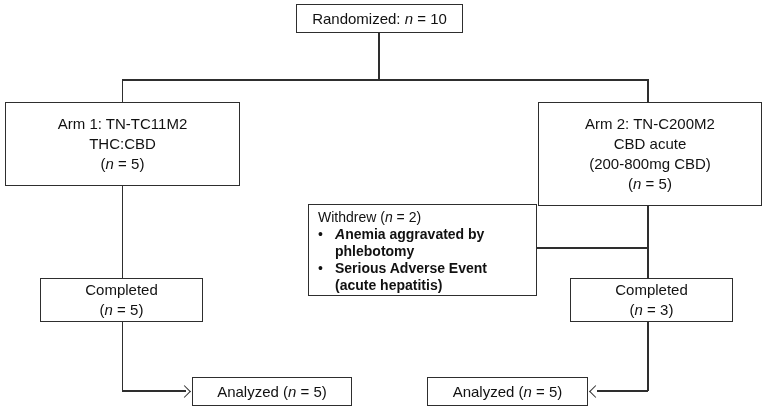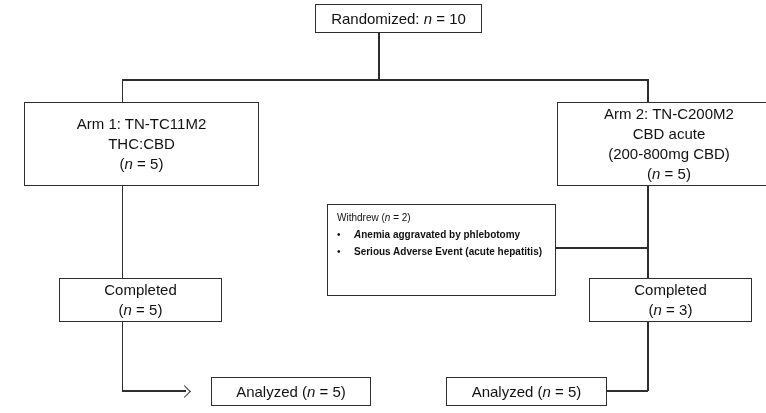--- a/index.html
+++ b/index.html
@@ -22,40 +22,39 @@
     box-sizing:border-box;
     border:1.5px solid var(--line);
     background:var(--bg);
     display:flex;
     flex-direction:column;
     justify-content:center;
     align-items:center;
     text-align:center;
     font-size:15px;
     line-height:20px;
-    margin-left:19px;
   }
   .box .ln{white-space:nowrap;}
   .b{font-weight:normal;}
   .i{font-style:italic;}
   .hline,.vline{position:absolute;background:var(--line);}
   .hline{height:1.5px;}
   .vline{width:1.5px;}
   .chev{position:absolute;width:9px;height:9px;box-sizing:border-box;}
   .chev-right{border-top:1.5px solid var(--line);border-right:1.5px solid var(--line);transform:rotate(45deg);}
   .chev-left{border-top:1.5px solid var(--line);border-left:1.5px solid var(--line);transform:rotate(-45deg);}
 
   
   #randomized{left:296px;top:4px;width:167px;height:29px;font-size:15px;}
   #arm1{left:5px;top:102px;width:235px;height:84px;}
-  #arm2{left:538px;top:102px;width:224px;height:84px;}
+  #arm2{left:538px;top:102px;width:224px;height:104px;}
   #withdrew{
     left:308px;top:204px;width:229px;height:92px;
     justify-content:flex-start;align-items:stretch;text-align:left;
-    padding:4px 6px 2px 9px;font-size:10px;line-height:17px;
+    padding:4px 6px 2px 9px;font-size:14px;line-height:17px;
   }
   #completed1{left:40px;top:278px;width:163px;height:44px;}
   #completed2{left:570px;top:278px;width:163px;height:44px;}
   #analyzed1{left:192px;top:377px;width:160px;height:29px;}
   #analyzed2{left:427px;top:377px;width:161px;height:29px;}
 
   .bullet-row{display:flex;}
   .bullet-marker{width:17px;flex:0 0 17px;}
   .bullet-text{flex:1;font-weight:bold;}
 </style>

